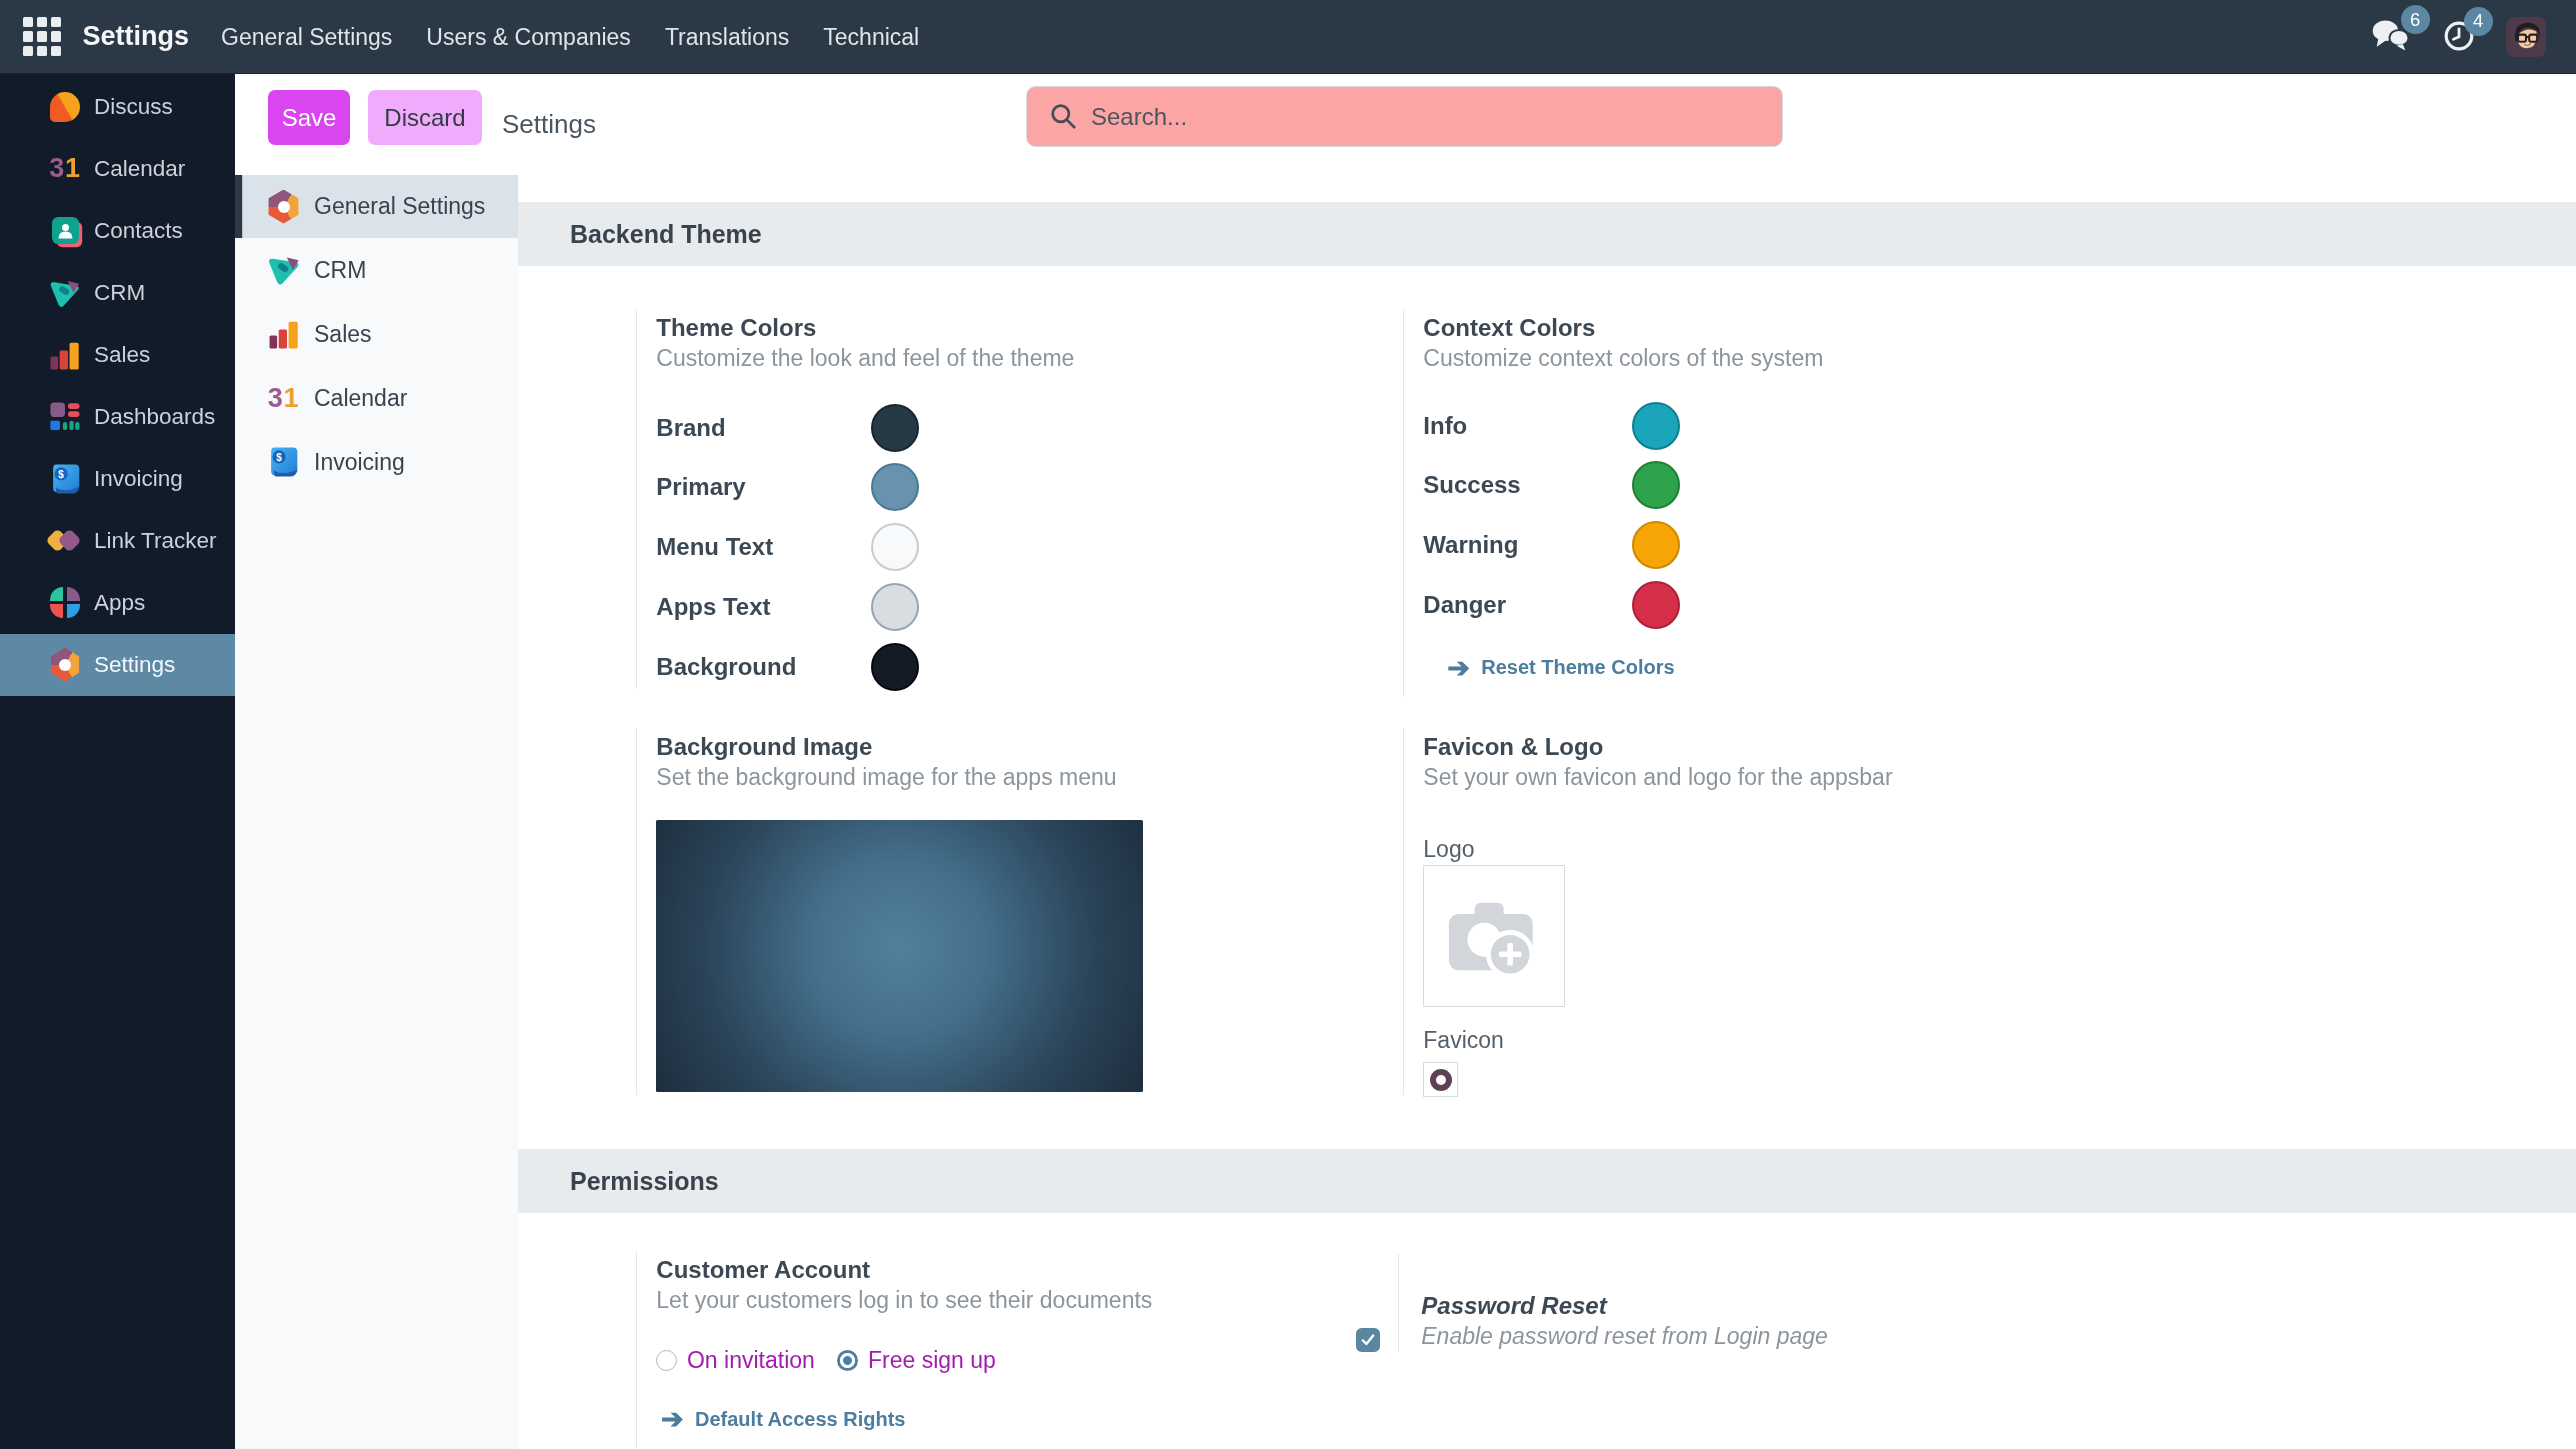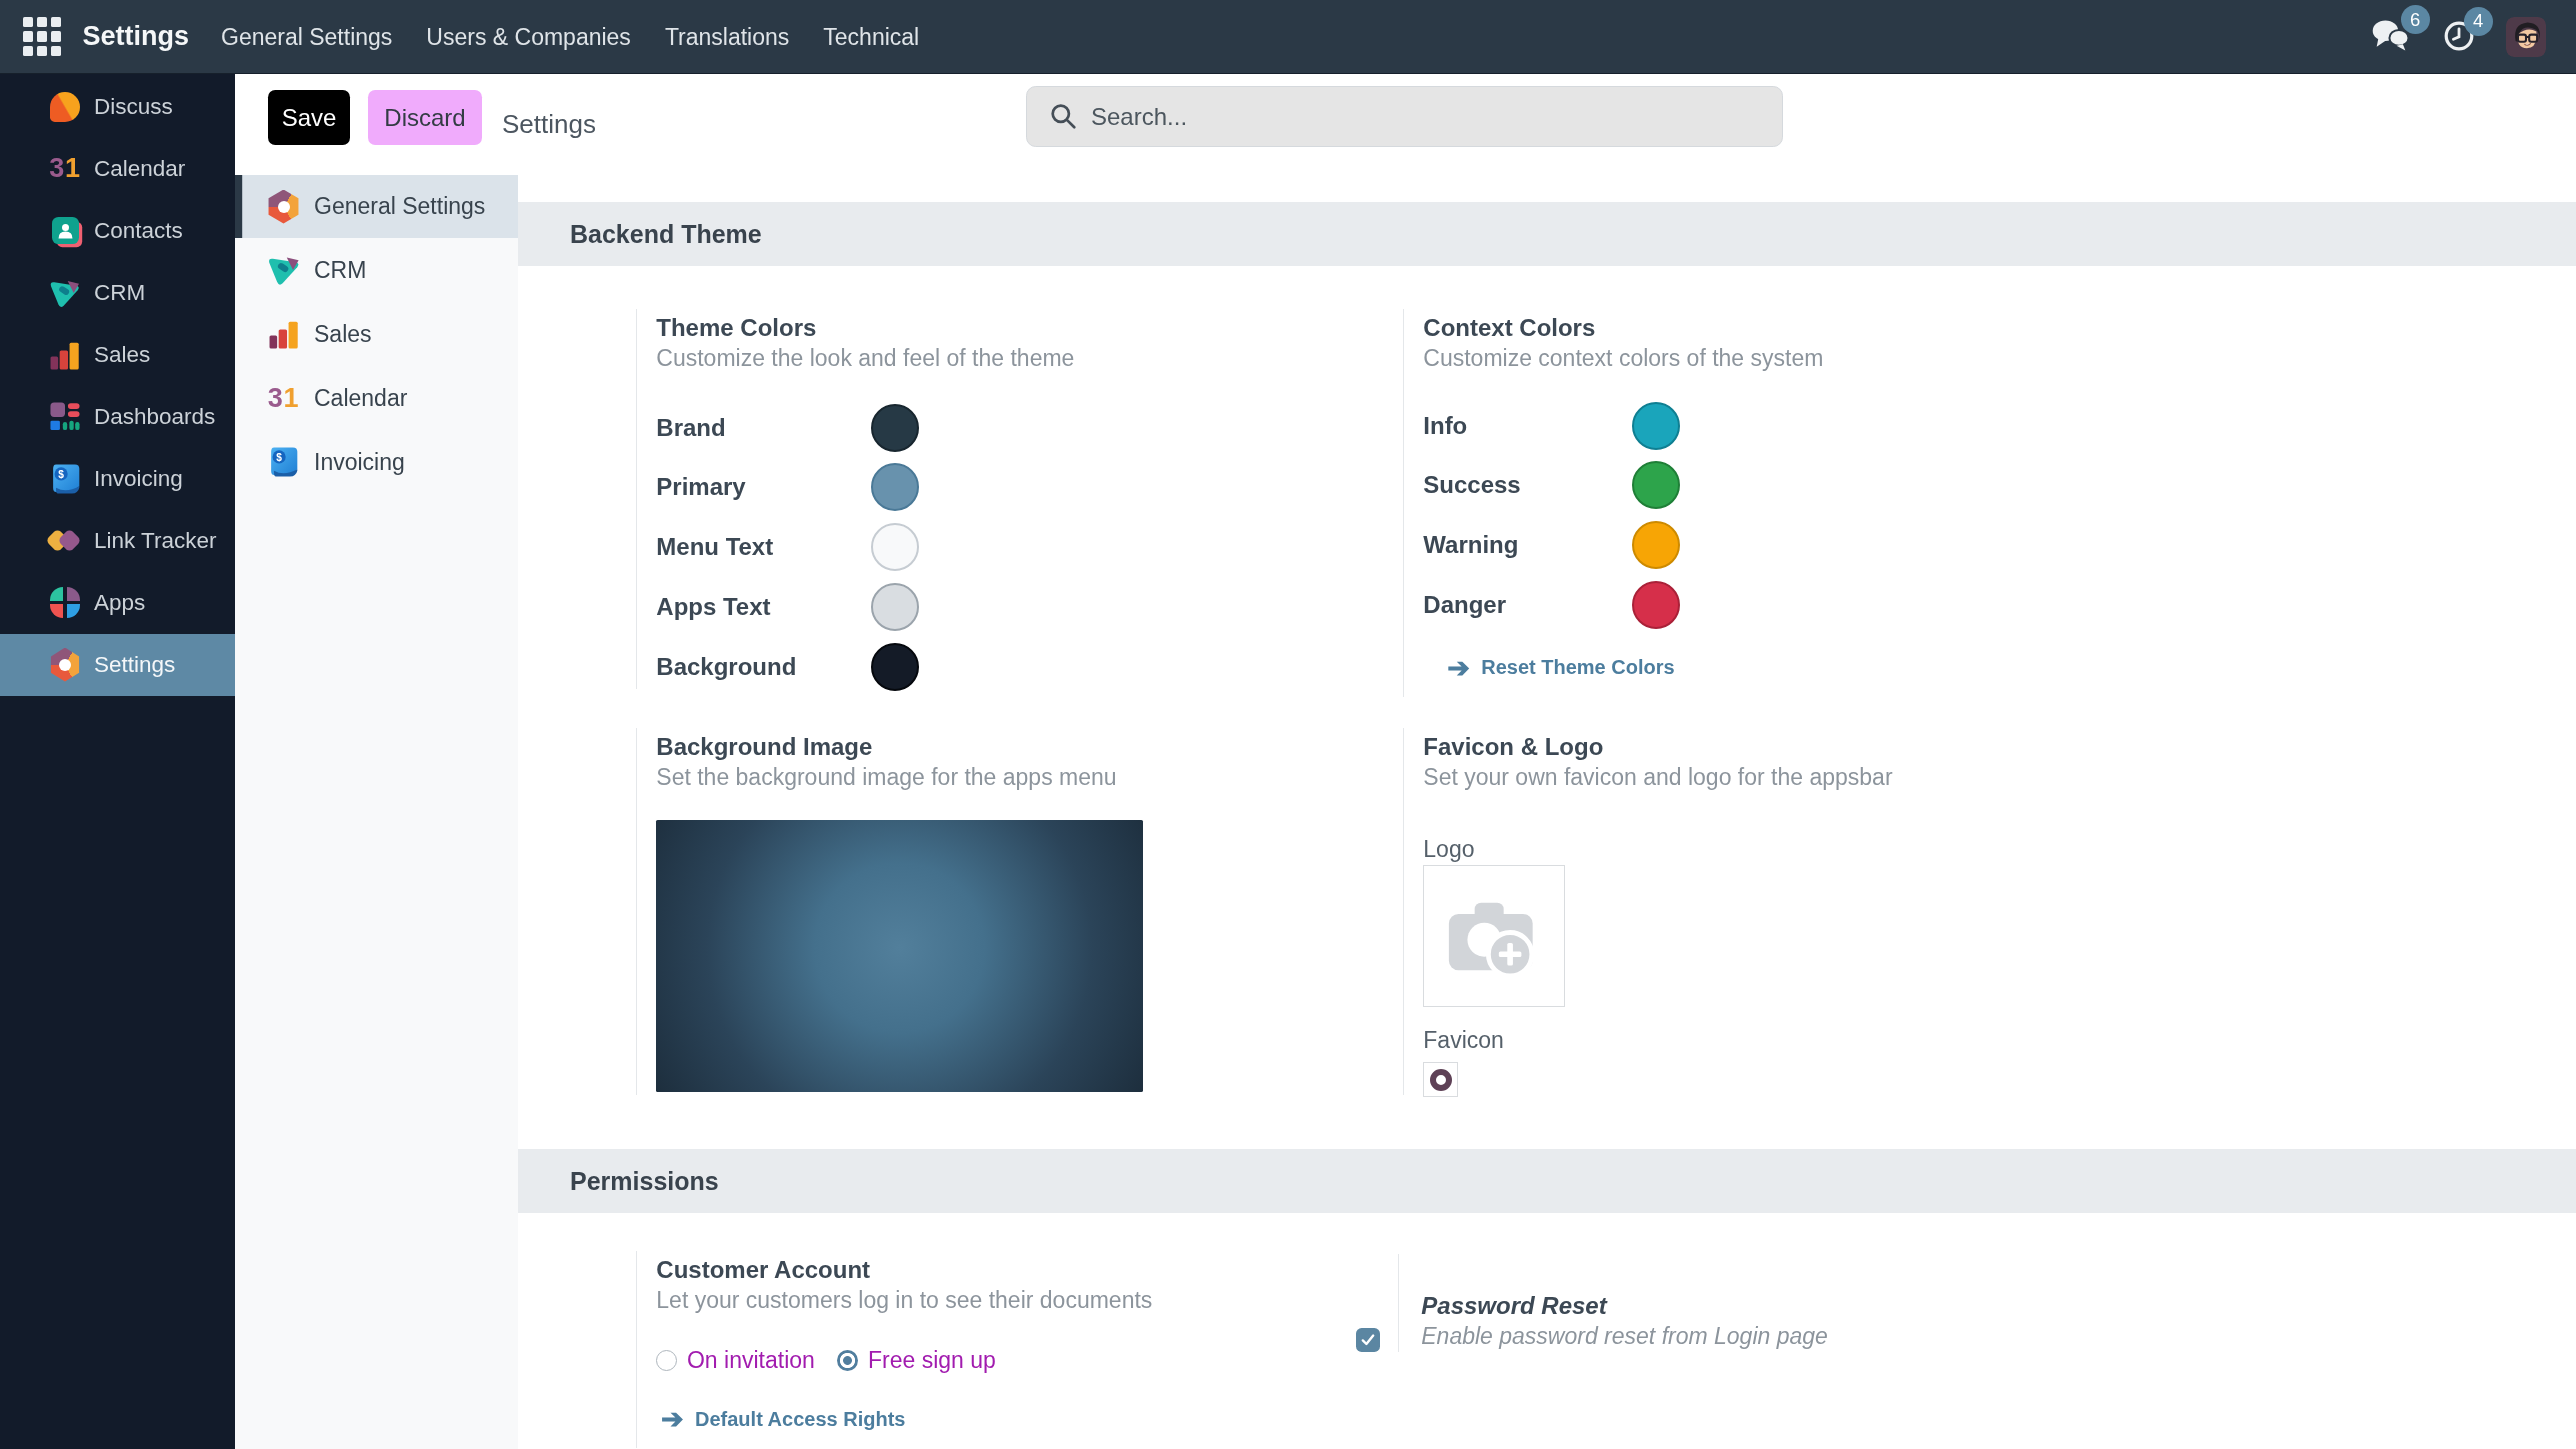--- a/index.html
+++ b/index.html
@@ -57,26 +57,26 @@
   .i-apps i { width:13.7px; height:13.7px; }
   .i-apps .q1 { background:#2cc3a0; border-top-left-radius:100%; }
   .i-apps .q2 { background:#8a5a8a; border-top-right-radius:100%; }
   .i-apps .q3 { background:#ef5350; border-bottom-left-radius:100%; }
   .i-apps .q4 { background:#2e9fe4; border-bottom-right-radius:100%; }
 
   
   .cpanel { position:absolute; left:235px; top:74px; width:2341px; height:101px; background:#fff; }
   .btn { position:absolute; top:16px; height:55px; border:none; border-radius:7.2px;
          font-size:24px; font-family:inherit; cursor:pointer; }
-  .btn-save { left:33px; width:82px; background:#000000; color:#fff; }
+  .btn-save { left:33px; width:82px; background:#d946ef; color:#fff; }
   .btn-discard { left:133px; width:114px; background:#f0abfc; color:#333c44; }
   .breadcrumb { position:absolute; left:267px; top:0; line-height:101px;
                 font-size:26px; color:#4c5660; }
   .searchbox { position:absolute; left:791px; top:12px; width:757px; height:61px;
-               border:1.6px solid #d5d9dd; border-radius:9.7px; background:#e5e5e5;
+               border:1.6px solid #d5d9dd; border-radius:9.7px; background:#fca5a5;
                display:flex; align-items:center; }
   .searchbox svg { margin-left:22.5px; flex:none; }
   .searchbox input { border:none; outline:none; flex:1; margin-left:14.5px; font-size:24px;
                      font-family:inherit; color:#3c454e; background:transparent; }
   .searchbox input::placeholder { color:#4c565e; opacity:1; }
 
   
   .snav { position:absolute; left:235px; top:175px; width:283px; height:1274px; background:#f8f9fa; }
   .snav-item { height:64px; display:flex; align-items:center; cursor:pointer; }
   .snav-item:first-child { height:63px; }

